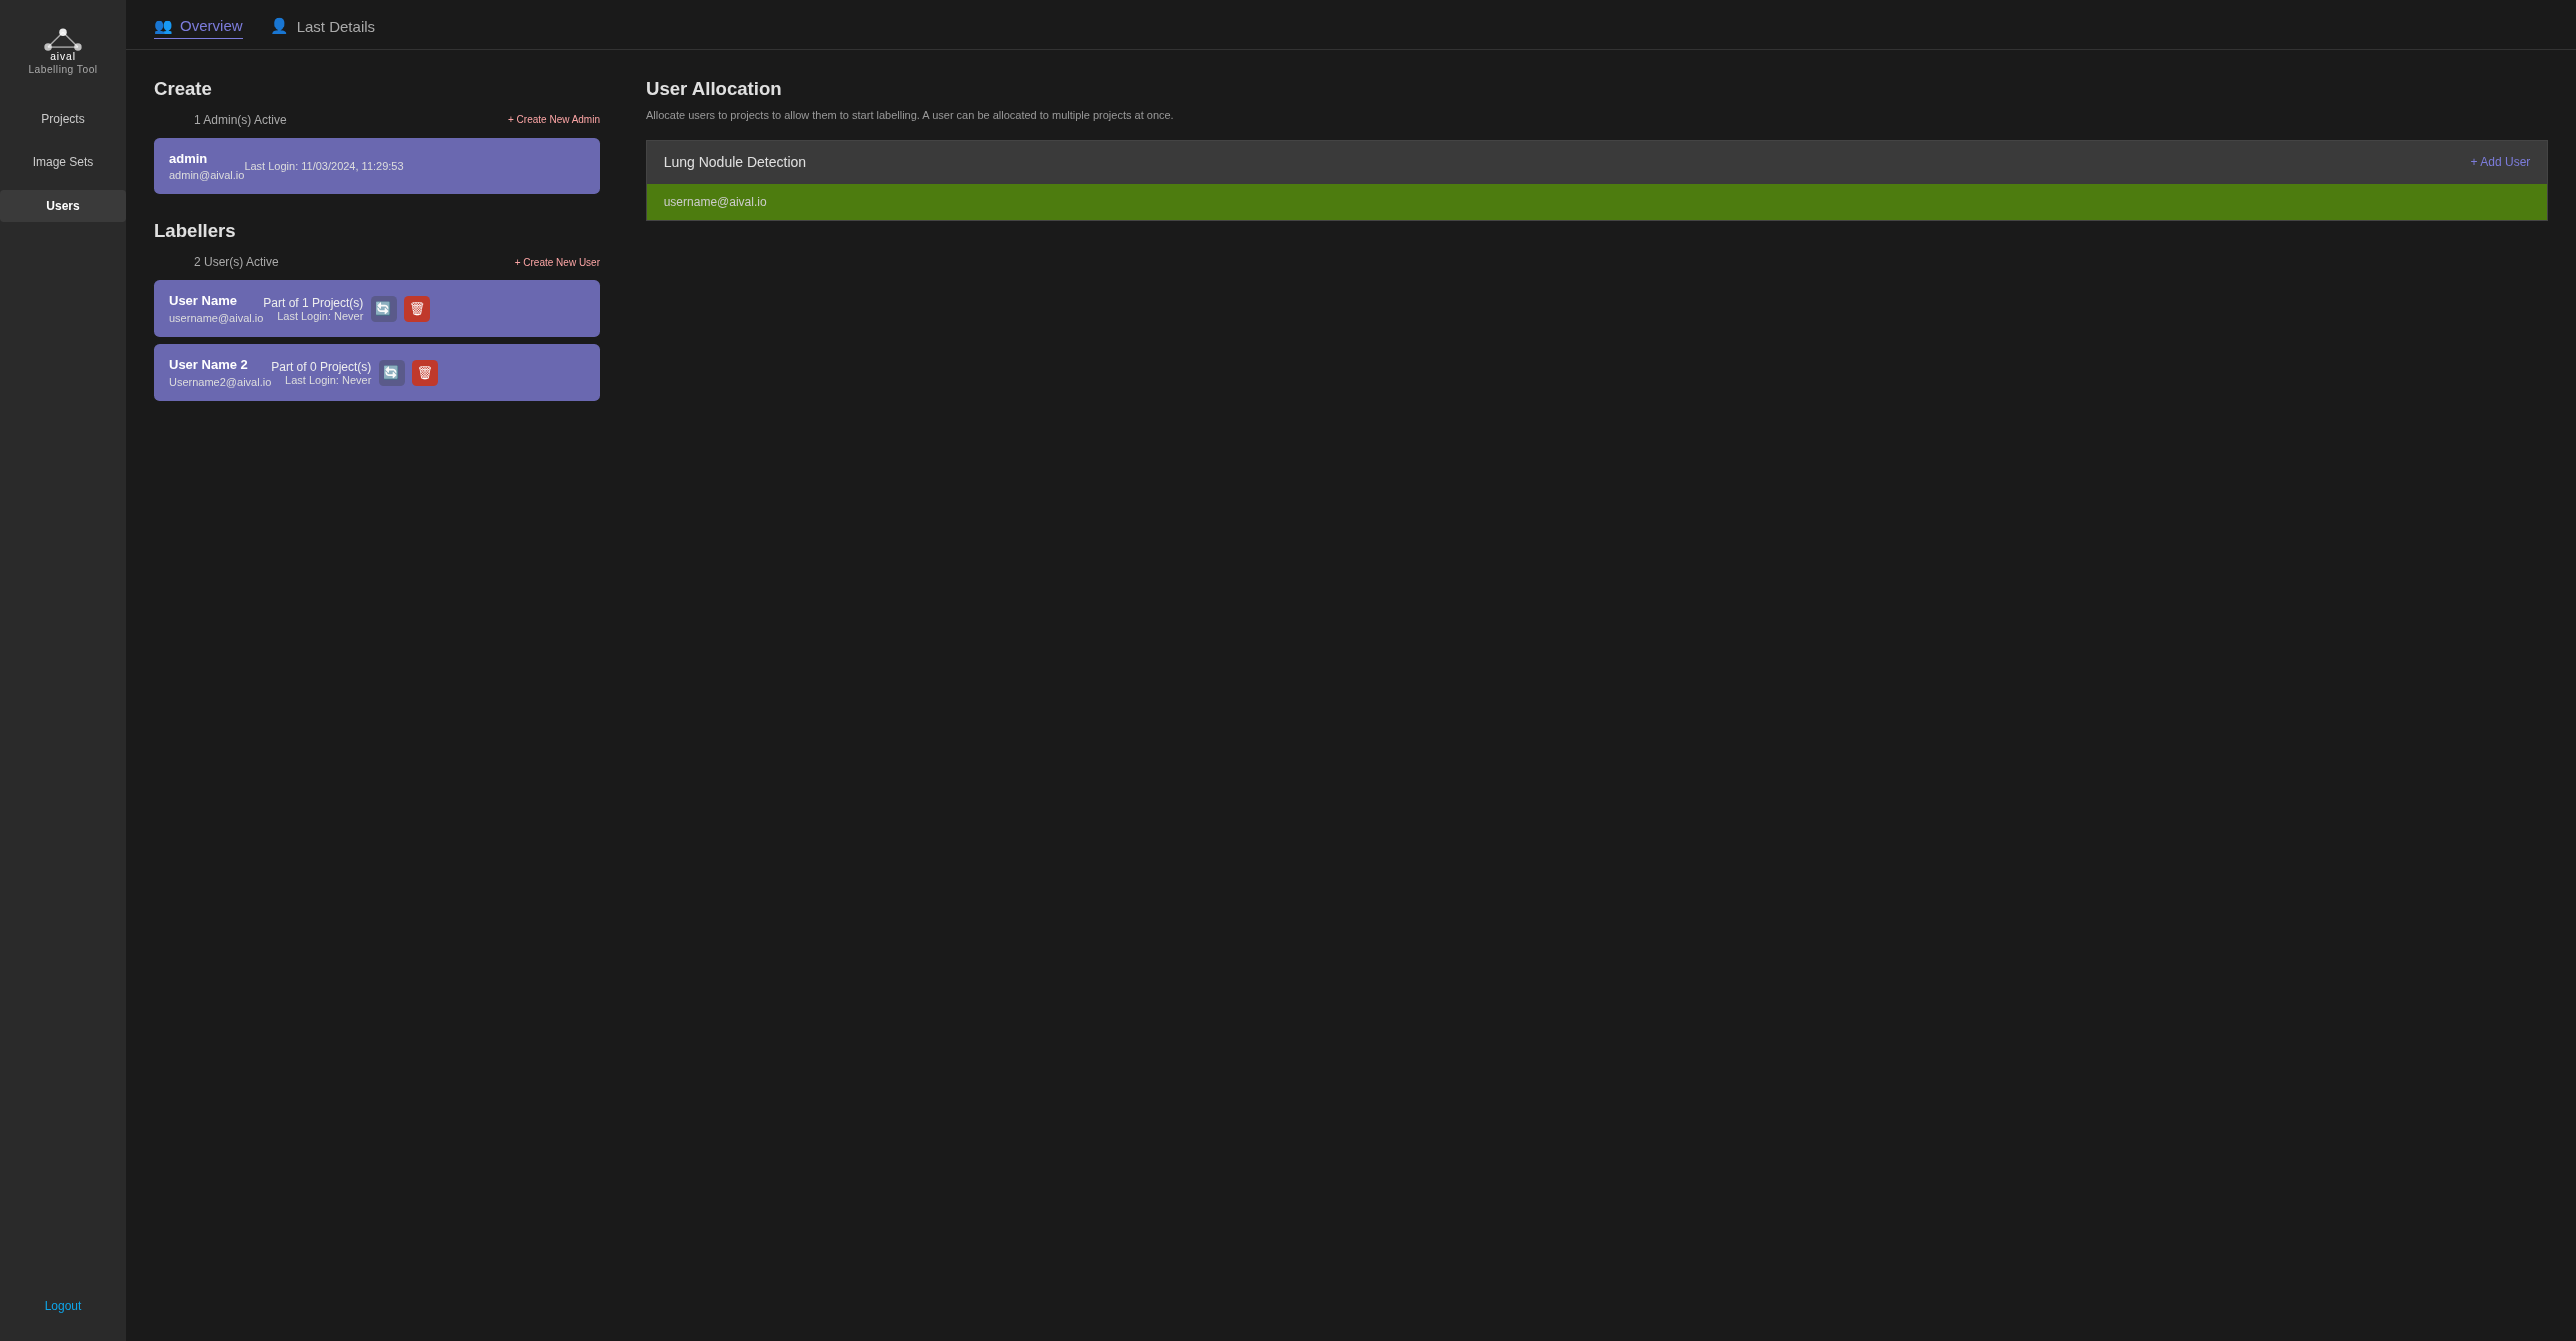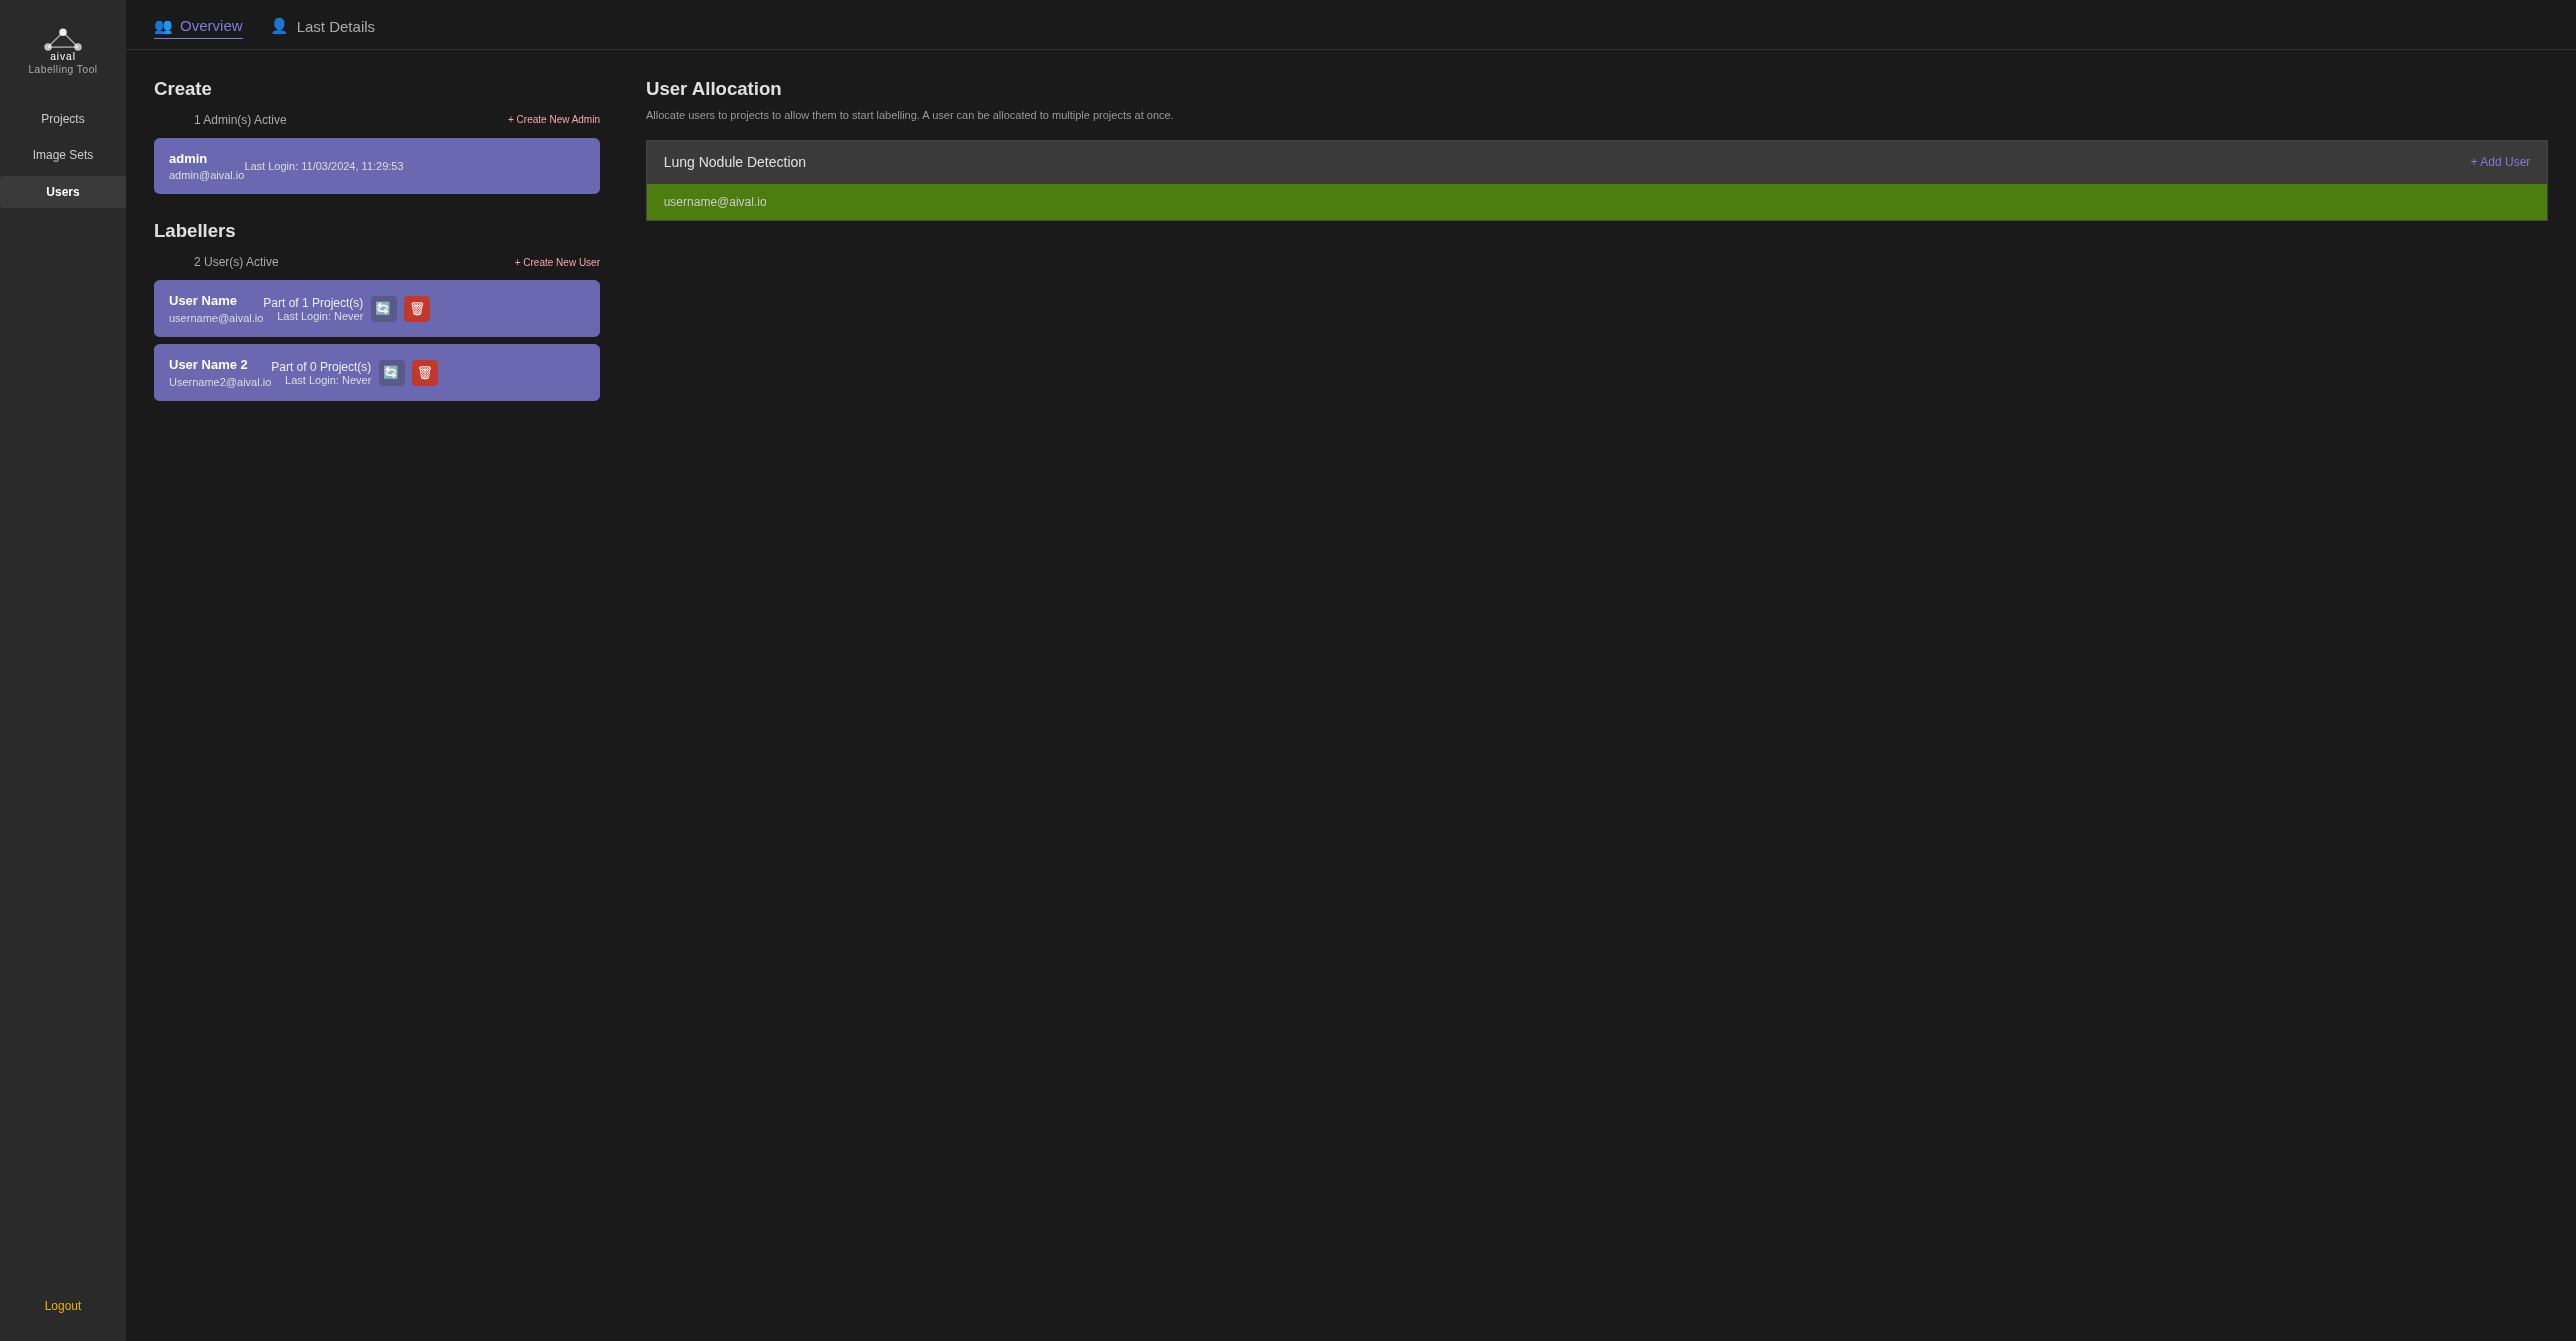--- a/index.html
+++ b/index.html
@@ -28,21 +28,21 @@
     }
     .sidebar-logo .logo-label {
       font-size: 10.2px;
       color: #aaa;
       letter-spacing: 0.5px;
     }
     .sidebar-nav {
       width: 100%;
       display: flex;
       flex-direction: column;
-      gap: 4px;
+      gap: 11px;
       flex: 1;
     }
     .sidebar-nav-item {
       width: 100%;
       padding: 9.3px 0;
       text-align: center;
       font-size: 12px;
       color: #ccc;
       cursor: pointer;
       border-radius: 3.7px;
@@ -50,21 +50,21 @@
     .sidebar-nav-item.active {
       background: #3a3a3a;
       color: #fff;
       font-weight: 600;
     }
     .sidebar-logout {
       width: 100%;
       text-align: center;
       padding: 9.3px 0;
       font-size: 12px;
-      color: #eab308;
+      color: #0ea5e9;
       cursor: pointer;
       margin-top: auto;
     }
 
     
     .main {
       flex: 1;
       display: flex;
       flex-direction: column;
       overflow: hidden;

